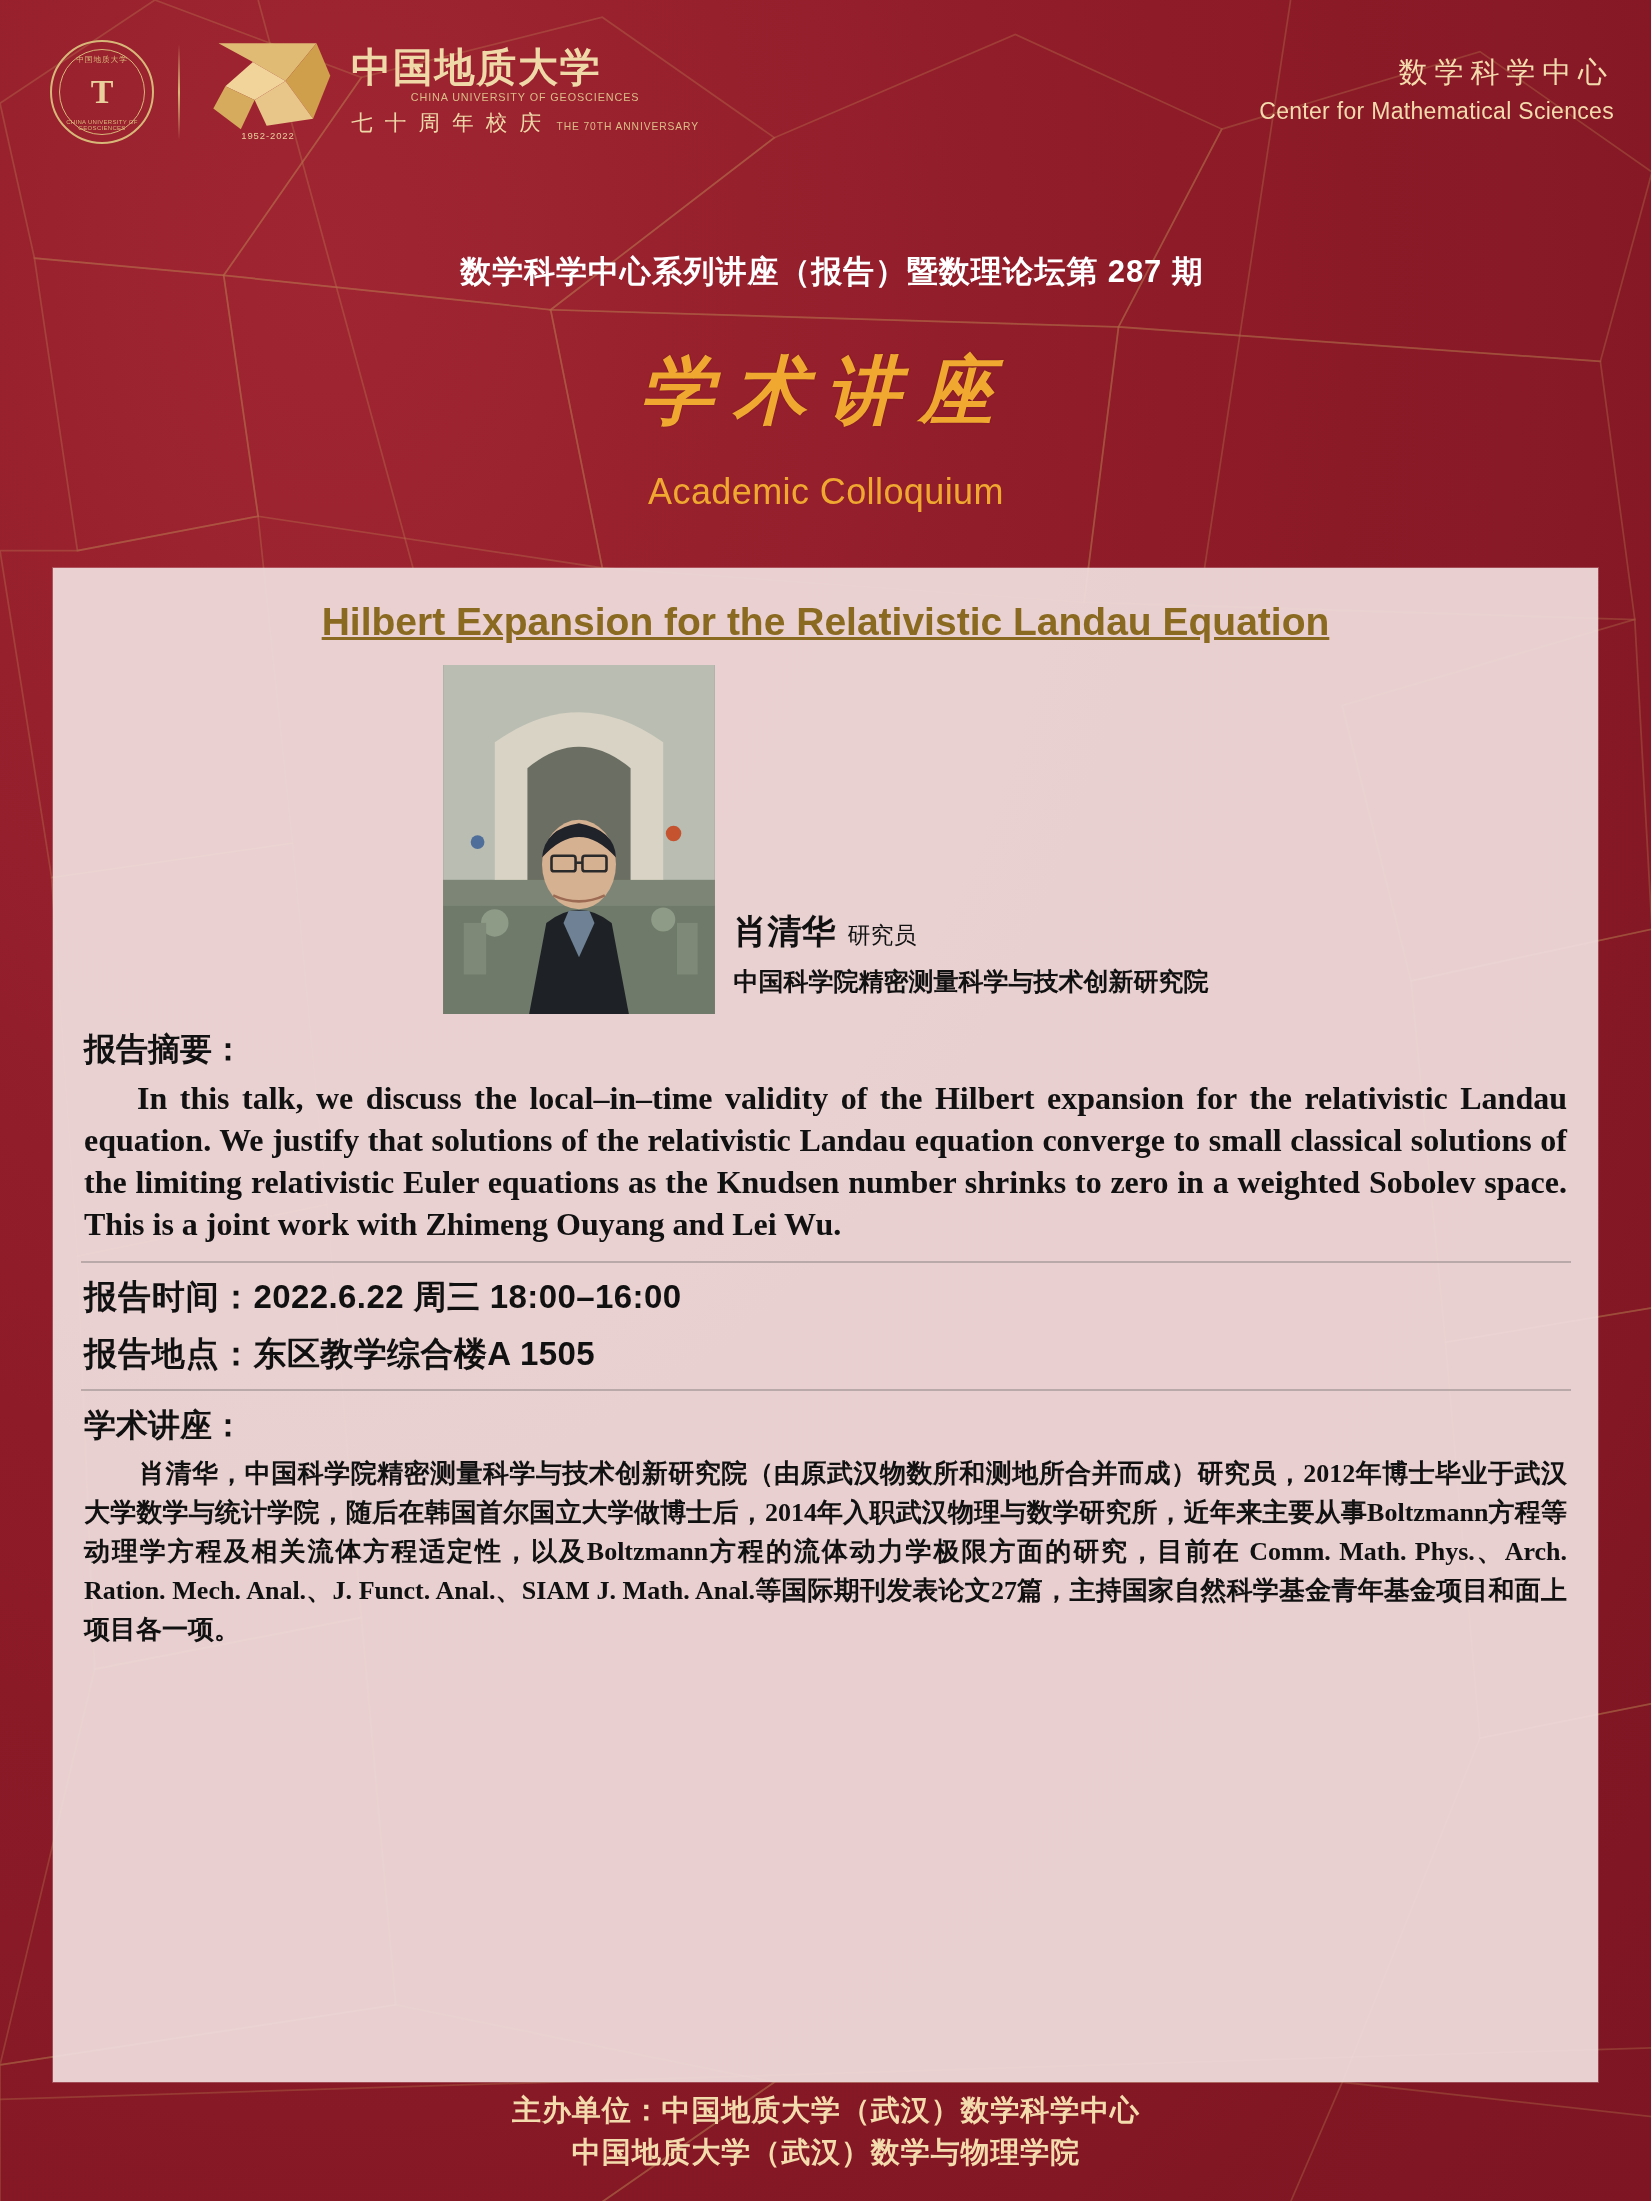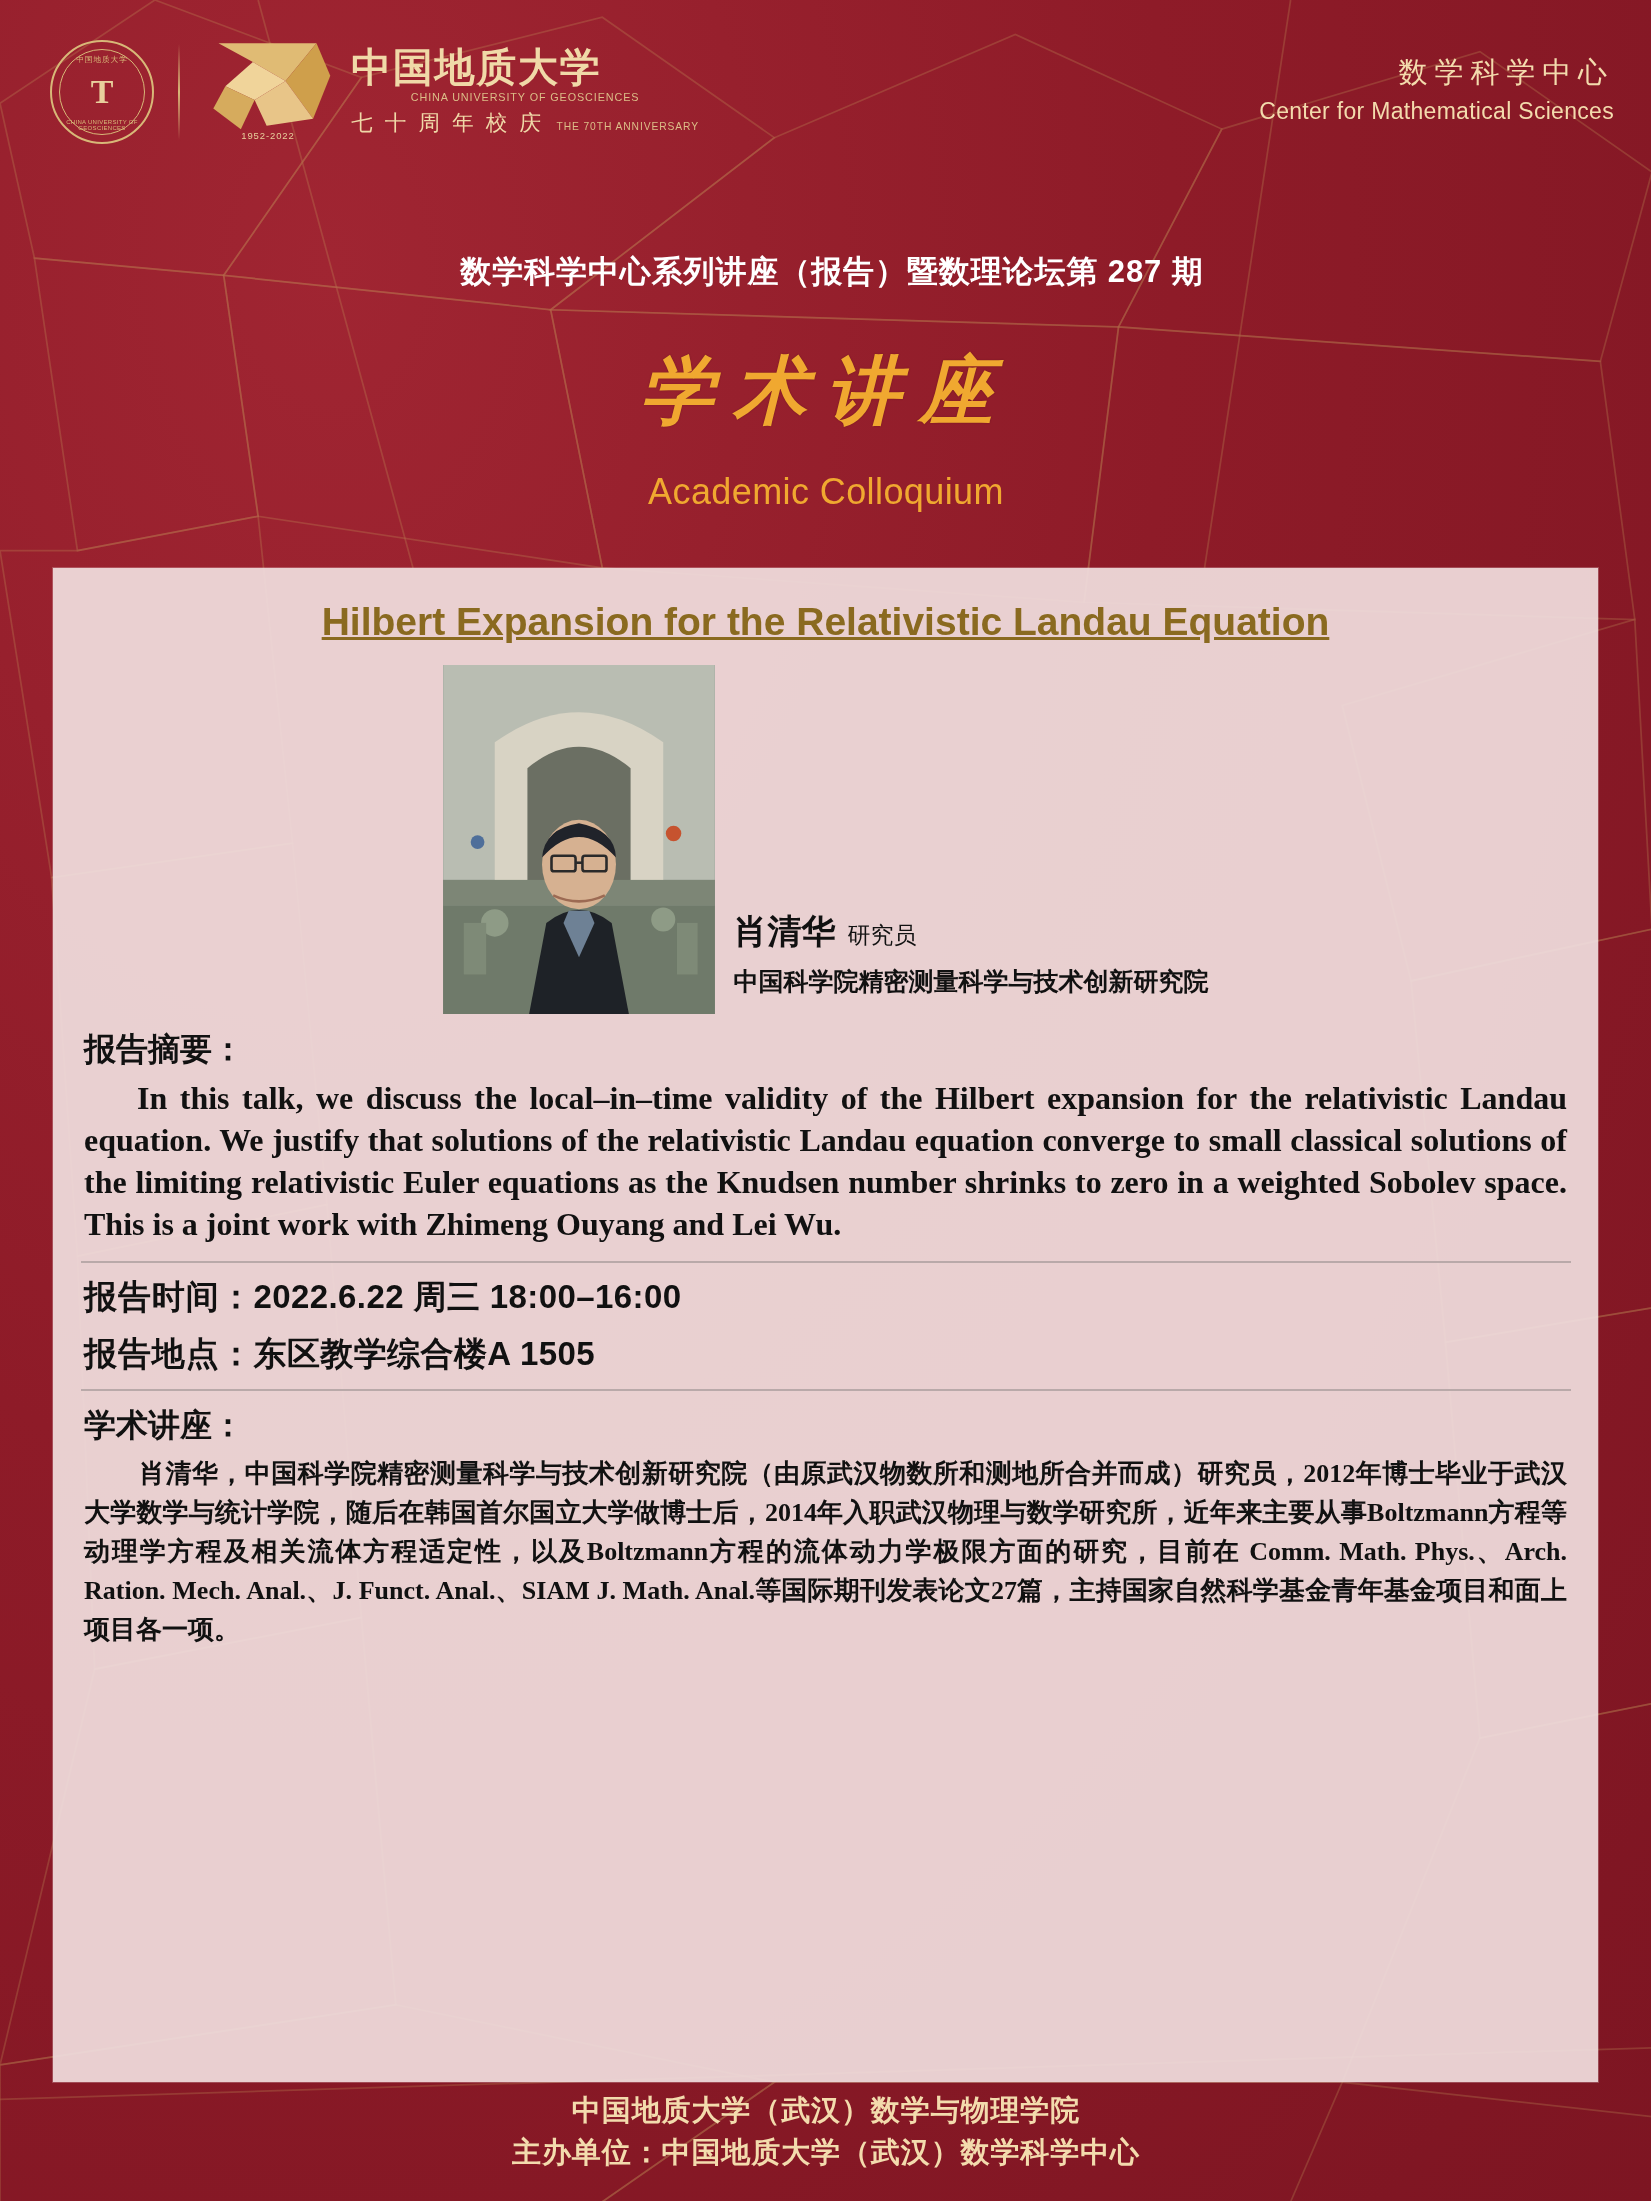--- a/index.html
+++ b/index.html
@@ -455,18 +455,18 @@
     <div class="hr"></div>
 
     <div class="section">
       <div class="sec-head">学术讲座：</div>
       <div class="bio">肖清华，中国科学院精密测量科学与技术创新研究院（由原武汉物数所和测地所合并而成）研究员，2012年博士毕业于武汉大学数学与统计学院，随后在韩国首尔国立大学做博士后，2014年入职武汉物理与数学研究所，近年来主要从事Boltzmann方程等动理学方程及相关流体方程适定性，以及Boltzmann方程的流体动力学极限方面的研究，目前在 Comm. Math. Phys.、Arch. Ration. Mech. Anal.、J. Funct. Anal.、SIAM J. Math. Anal.等国际期刊发表论文27篇，主持国家自然科学基金青年基金项目和面上项目各一项。</div>
     </div>
 
   </div>
 
   <div class="footer">
+    <div>主办单位：中国地质大学（武汉）数学科学中心</div>
     <div>中国地质大学（武汉）数学与物理学院</div>
-    <div>主办单位：中国地质大学（武汉）数学科学中心</div>
   </div>
 
 </div>
 
 
 </body></html>

